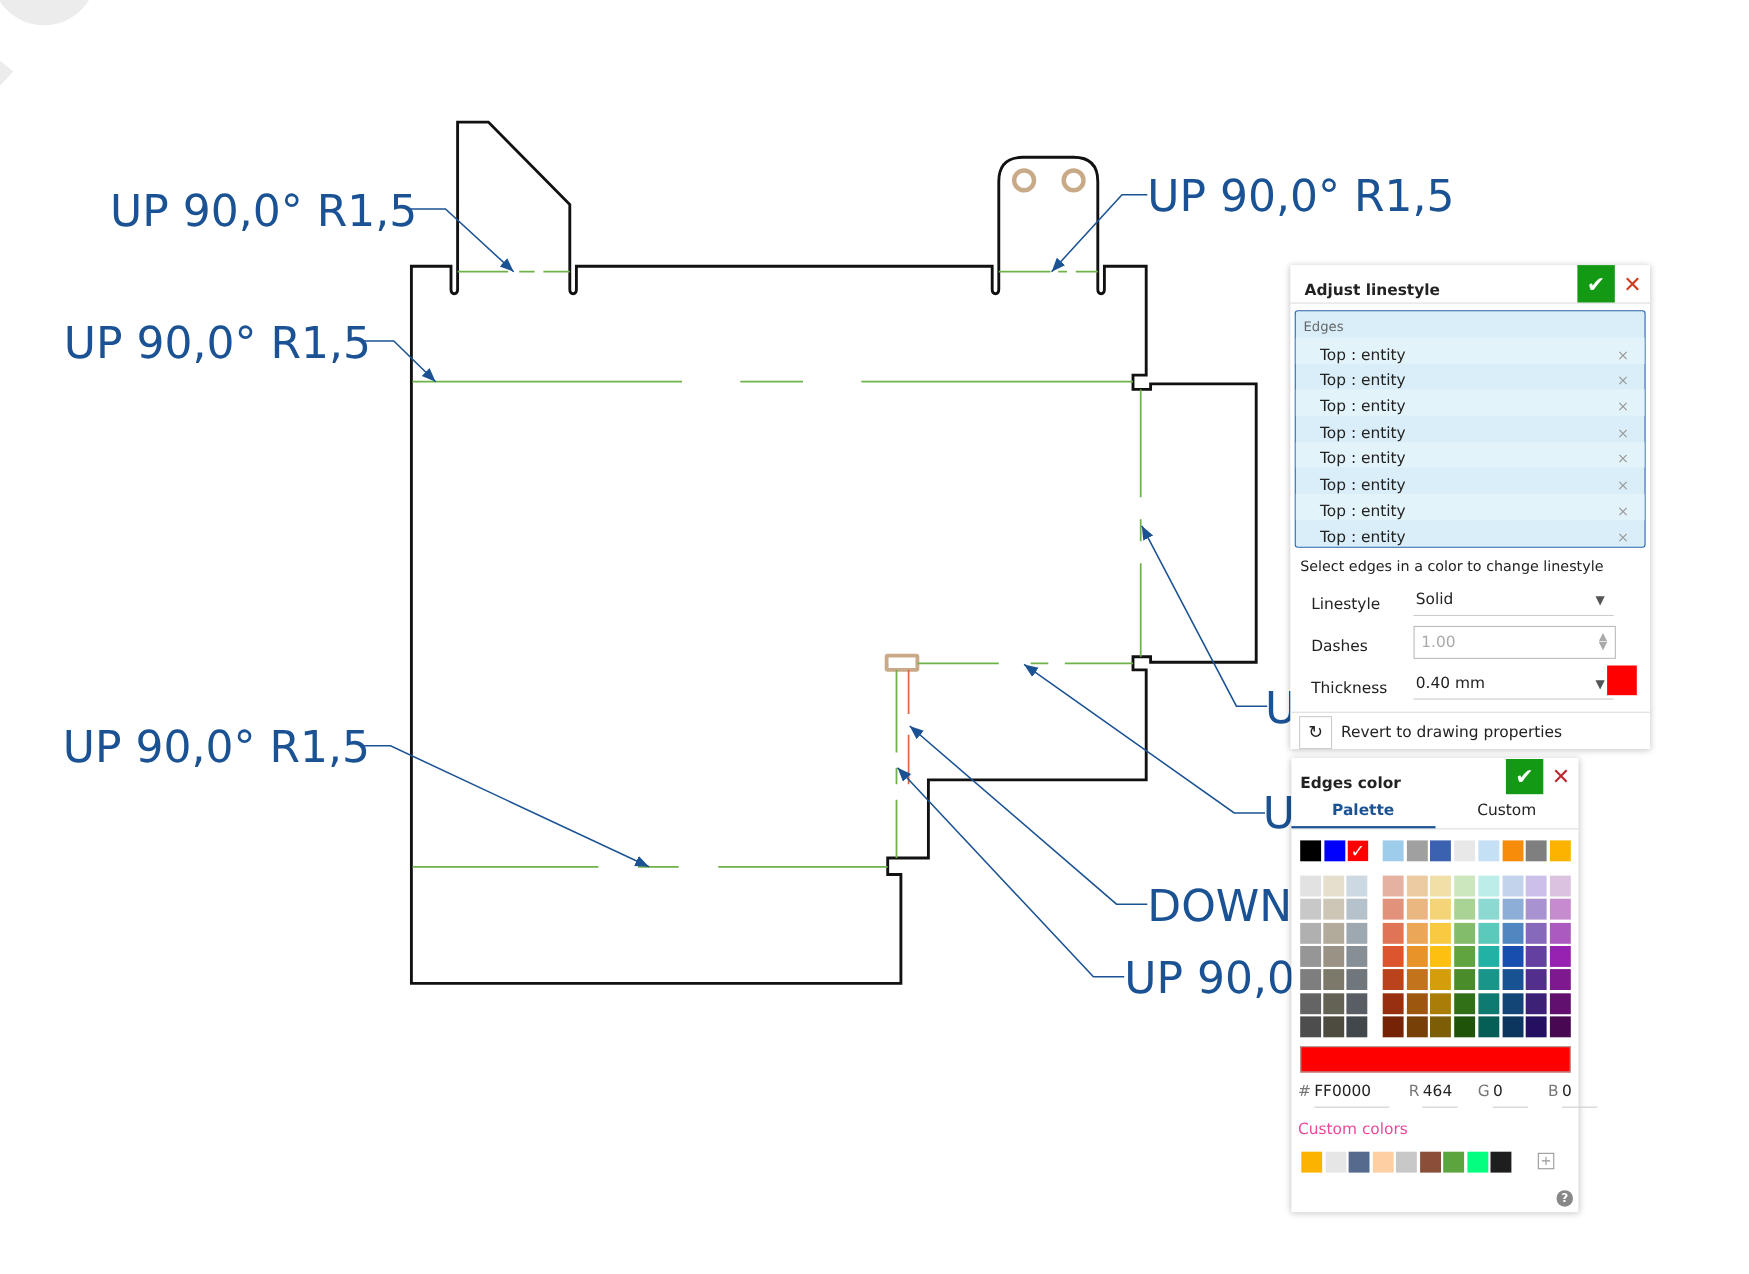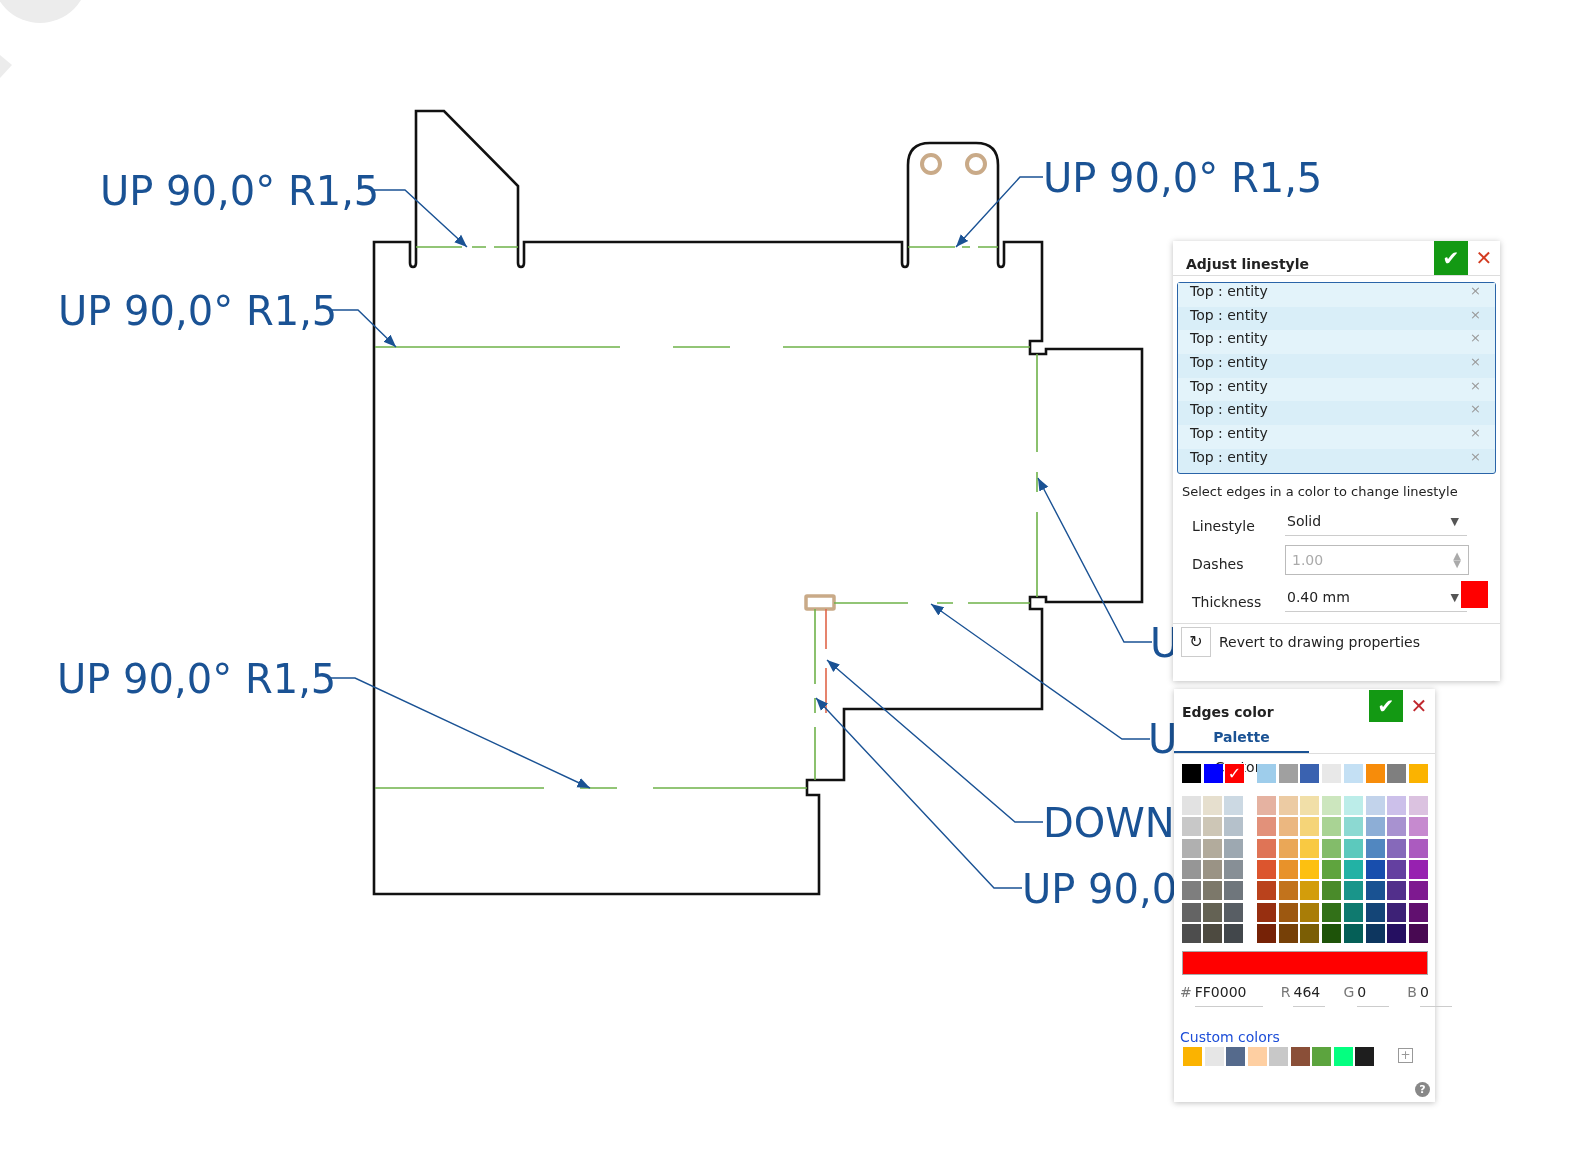--- a/index.html
+++ b/index.html
@@ -7,47 +7,47 @@
   #canvas{position:absolute;left:0;top:0;width:1590px;height:1158px;}
   .lbl{font-family:"DejaVu Sans",sans-serif;fill:#1a5294;font-size:40px;}
   .panel{position:absolute;background:#fff;box-shadow:0 1px 6px rgba(0,0,0,0.25);font-family:"DejaVu Sans",sans-serif;color:#222;}
   #linestyle{left:1173px;top:241px;width:327px;height:440px;}
   .ph{height:34px;display:flex;align-items:center;border-bottom:1px solid #ddd;position:relative;}
   .ph .title{font-weight:bold;font-size:14px;margin-left:13px;flex:1;margin-top:12px;}
   .okbtn{width:34px;height:34px;background:#139913;display:flex;align-items:center;justify-content:center;color:#fff;font-size:20px;cursor:pointer;}
   .xbtn{width:32px;height:34px;display:flex;align-items:center;justify-content:center;color:#d33b20;font-size:20px;font-weight:bold;cursor:pointer;}
   .edges{margin:6px 4px 0 4px;border:1px solid #2a64a8;border-radius:3px;background:#d9eef8;padding:0;}
   .edges .elabel{font-size:12px;color:#666;padding:7px 7px 3px 7px;height:14px;}
-  .edges .row{height:23.7px;display:flex;align-items:flex-start;padding-left:12px;font-size:14px;color:#222;}
+  .edges .row{height:23.7px;display:flex;align-items:flex-end;padding-left:22px;font-size:14px;color:#222;}
   .edges .row:nth-child(odd){background:#e3f3fa;}
   .edges .row .rx{margin-left:auto;margin-right:14px;color:#999;font-size:13px;cursor:pointer;}
   .hint{font-size:13px;color:#222;margin:10px 0 0 9px;}
   .frow{display:flex;align-items:center;position:relative;height:38px;font-size:14px;}
   .frow .flab{width:93px;margin-left:19px;padding-top:8px;}
   .sel{width:182px;height:28px;border-bottom:1px solid #ccc;display:flex;align-items:center;padding-left:2px;box-sizing:border-box;cursor:pointer;}
   .sel .val{flex:1;}
   .sel .arr{font-size:11px;color:#555;margin-right:8px;}
   .numin{width:184px;height:30px;border:1px solid #bbb;box-sizing:border-box;display:flex;align-items:center;padding-left:6px;color:#aaa;font-size:14px;}
   .numin .spin{margin-left:auto;margin-right:7px;color:#aaa;font-size:10px;line-height:8px;}
   .swatchbtn{width:27px;height:27px;background:#ff0000;position:absolute;left:288px;top:2px;cursor:pointer;}
   .revert{border-top:1px solid #ddd;height:36px;display:flex;align-items:center;font-size:14px;margin-top:6px;}
   .revert .ricon{width:28px;height:28px;border:1px solid #ccc;margin-left:8px;display:flex;align-items:center;justify-content:center;font-size:16px;cursor:pointer;margin-right:8px;}
   #colorpanel{left:1174px;top:689px;width:261px;height:413px;}
   #colorpanel .ph{height:34px;border-bottom:none;}
   #colorpanel .ph .title{margin-left:8px;}
   #colorpanel .okbtn{width:34px;height:32px;}
-  .tabs{display:flex;height:30px;border-bottom:1px solid #ddd;position:relative;flex-direction:column;}
+  .tabs{display:flex;height:30px;border-bottom:1px solid #ddd;position:relative;}
   .tab{width:135px;text-align:center;font-size:14px;line-height:28px;cursor:pointer;}
   .tab.active{color:#1a5294;font-weight:bold;border-bottom:2px solid #1a5294;}
   .sw{position:absolute;width:19px;height:19px;cursor:pointer;}
   .bigbar{position:absolute;left:8px;top:262px;width:244px;height:22px;background:#ff0000;border:1px solid #aaa;}
   .hexrow{position:absolute;top:295px;left:6px;font-size:14px;display:flex;}
   .hexrow .k{color:#777;margin-right:3px;}
   .hexrow .fld{border-bottom:1px solid #ccc;padding-bottom:6px;margin-right:18px;}
-  .cc{position:absolute;top:340px;left:6px;font-size:14px;color:#1d4ed8;}
+  .cc{position:absolute;top:330px;left:6px;font-size:14px;color:#ec4899;}
   .plus{position:absolute;left:224px;top:359px;width:13px;height:13px;border:1px solid #999;color:#999;font-size:12px;line-height:12px;text-align:center;cursor:pointer;}
   .help{position:absolute;left:241px;top:393px;width:15px;height:15px;border-radius:50%;background:#888;color:#fff;font-size:11px;line-height:15px;text-align:center;font-weight:bold;cursor:pointer;}
 </style>
 </head>
 <body>
 
 <svg id="canvas" viewBox="0 0 1590 1158">
 
   <circle cx="40" cy="-25" r="48" fill="#ececec"></circle>
   <polygon points="0,55 12,65 0,78" fill="#ececec"></polygon>
@@ -102,20 +102,21 @@
   <div class="ph">
     <span class="title">Adjust linestyle</span>
     <span class="okbtn">
         <span>✔</span>
       </span>
     <span class="xbtn">
         <span>✕</span>
       </span>
   </div>
   <div class="edges">
+    <div class="elabel">Edges</div>
     <div id="edge-rows">
         <div class="row">
           <span>Top : entity</span>
           <span class="rx">×</span>
         </div>
         <div class="row">
           <span>Top : entity</span>
           <span class="rx">×</span>
         </div>
         <div class="row">

